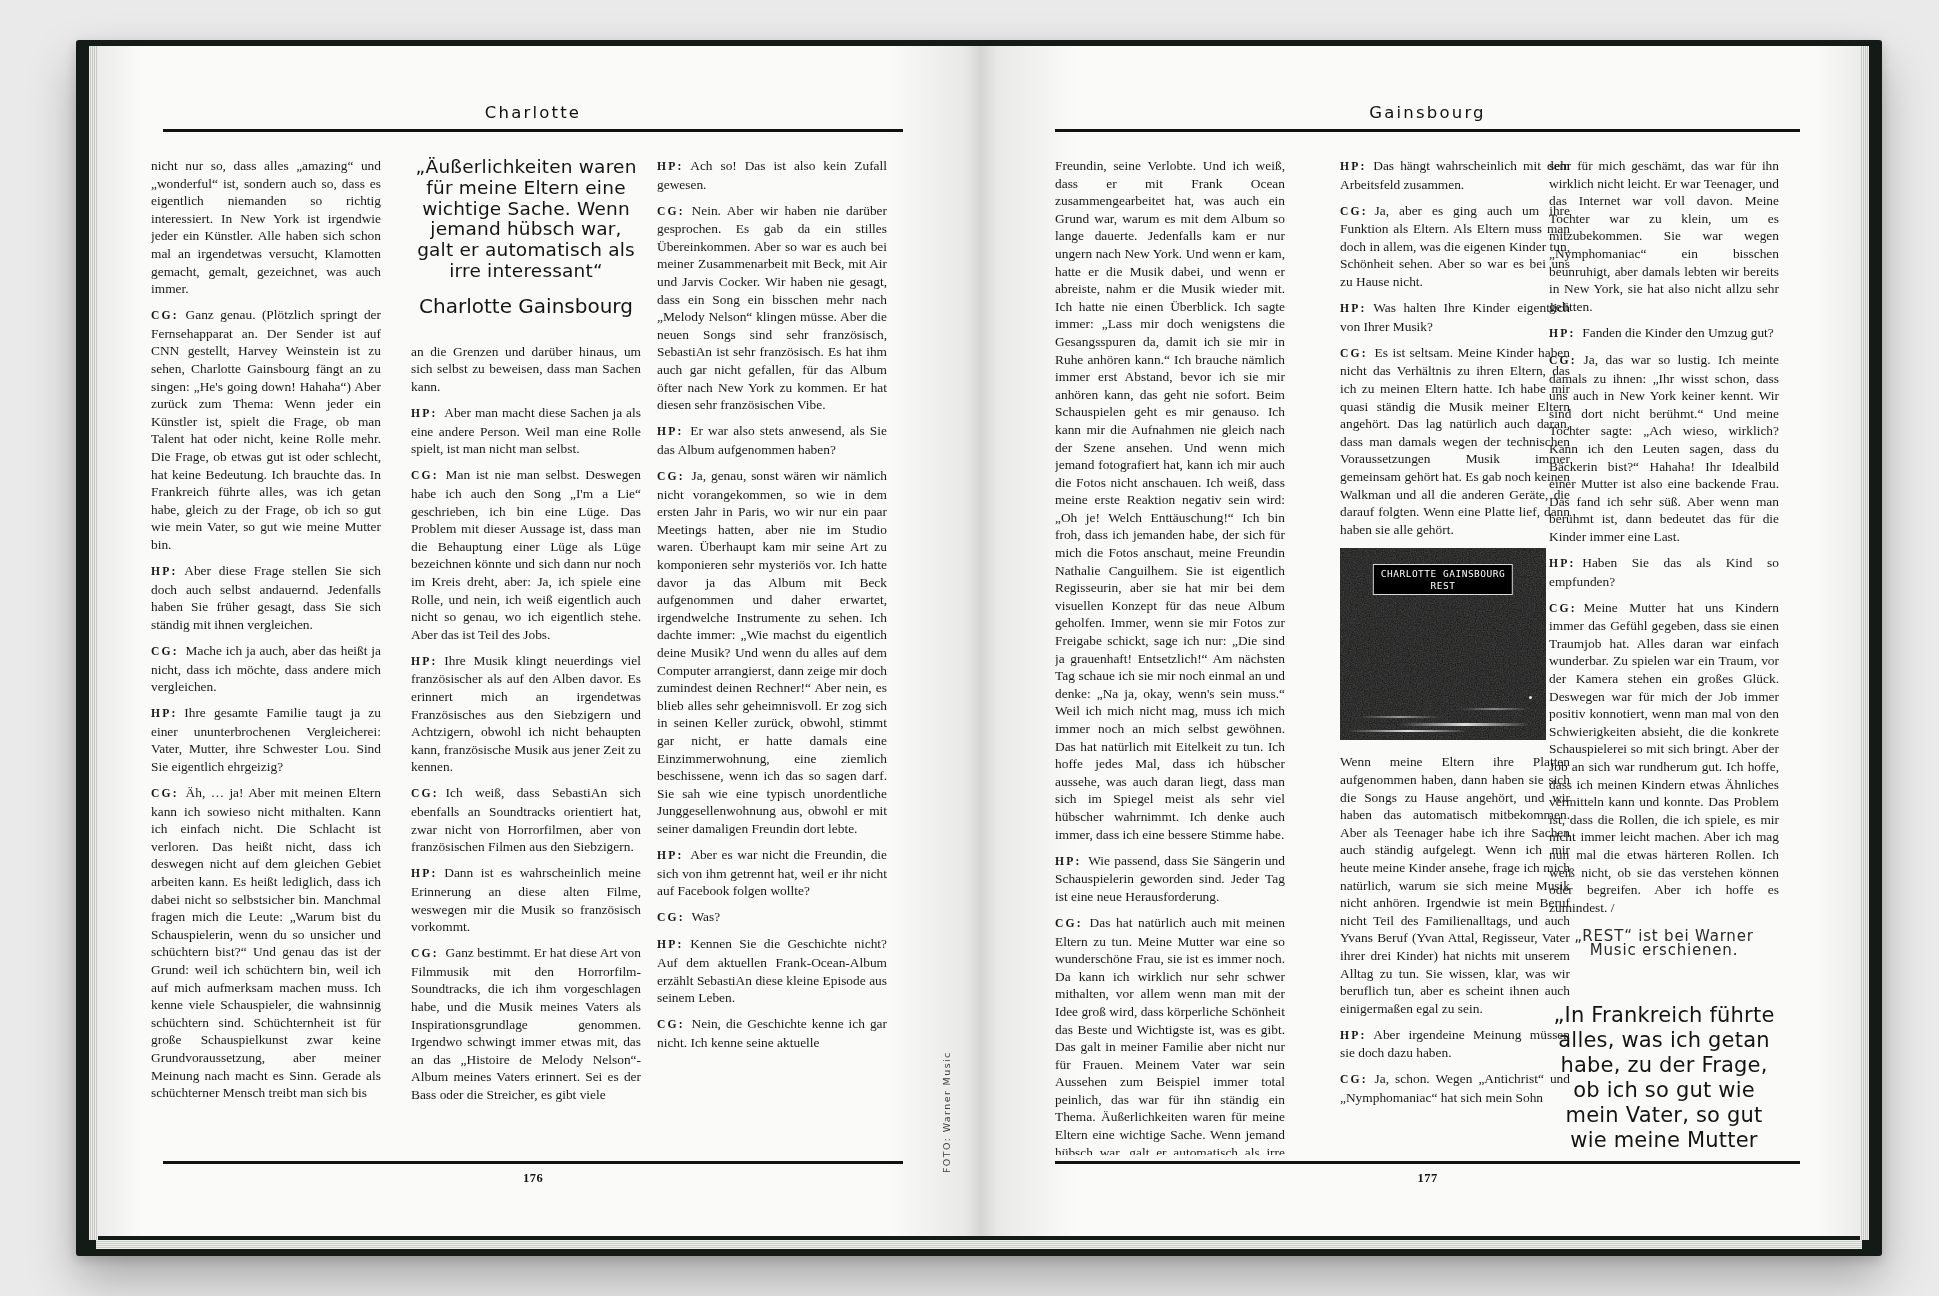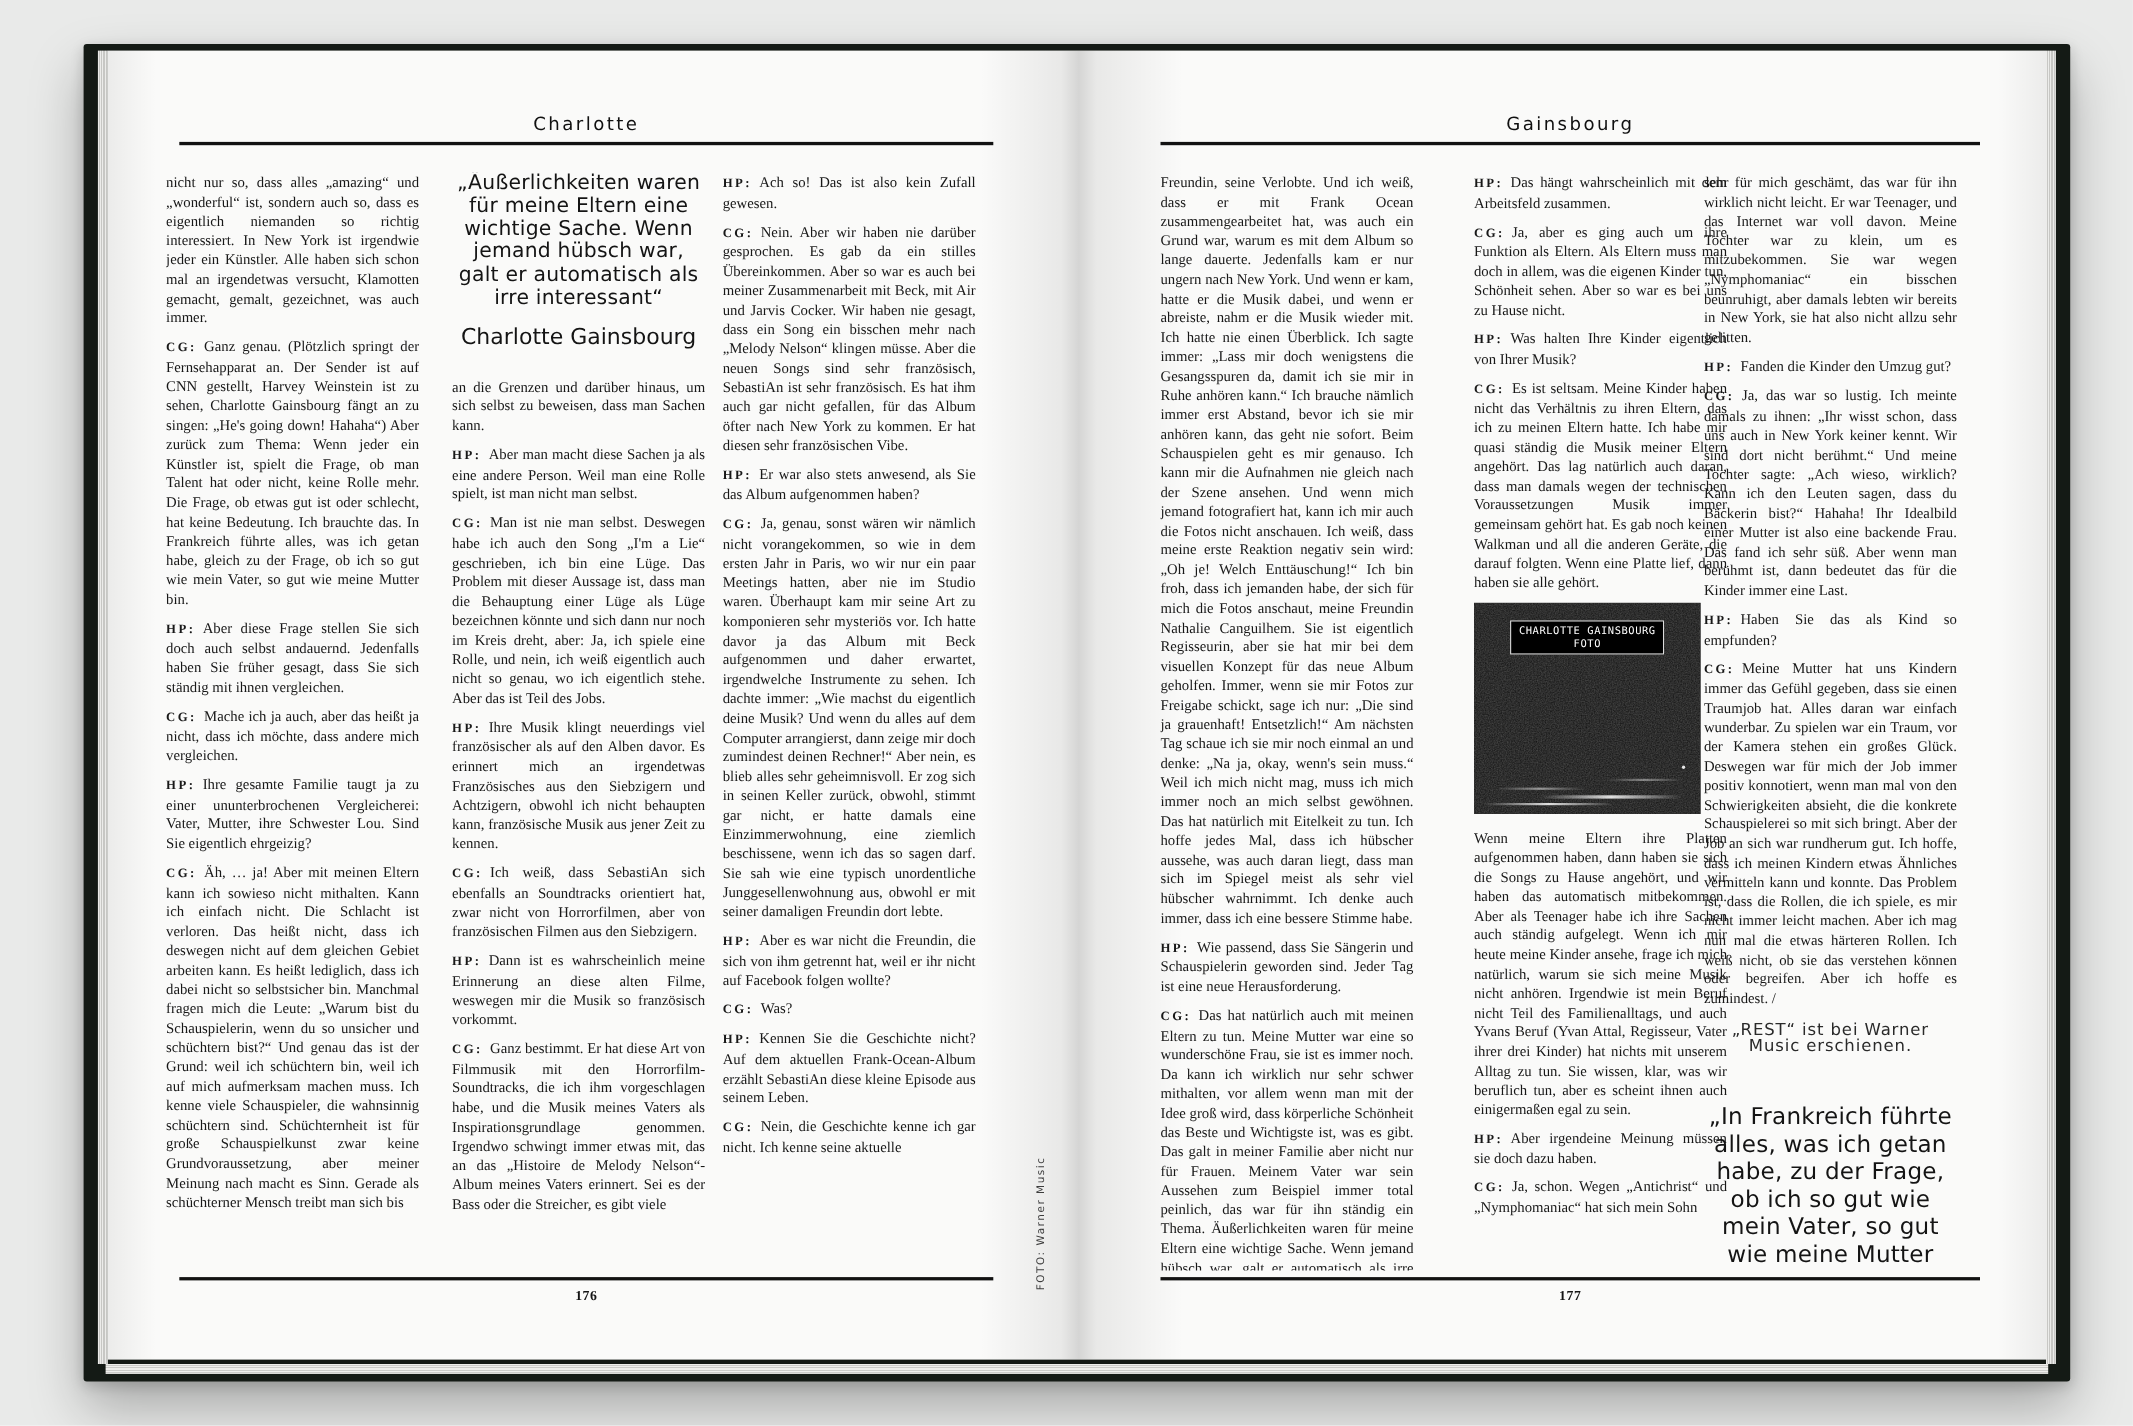--- a/index.html
+++ b/index.html
@@ -143,21 +143,21 @@
         <filter id="grainF" x="0" y="0" width="100%" height="100%">
           <feTurbulence type="fractalNoise" baseFrequency="0.85" numOctaves="3" seed="7" stitchTiles="stitch"></feTurbulence>
           <feColorMatrix type="matrix" values="0 0 0 0 0.72  0 0 0 0 0.72  0 0 0 0 0.70  0 0 0 0.55 0"></feColorMatrix>
         </filter>
       </defs>
       <rect width="206" height="192" fill="#131313"></rect>
       <rect width="206" height="192" filter="url(#grainF)" opacity="0.5"></rect>
     </svg>
     <div class="album-label">
       <div>CHARLOTTE GAINSBOURG</div>
-      <div>FOTO</div>
+      <div>REST</div>
     </div>
     <div class="streak s1"></div>
     <div class="streak s2"></div>
     <div class="streak s3"></div>
     <div class="streak s4"></div>
     <div class="dot"></div>
   </figure>
   <div>
       <p class="para">Wenn meine Eltern ihre Platten aufgenommen haben, dann haben sie sich die Songs zu Hause angehört, und wir haben das automatisch mitbekommen. Aber als Teenager habe ich ihre Sachen auch ständig aufgelegt. Wenn ich mir heute meine Kinder ansehe, frage ich mich natürlich, warum sie sich meine Musik nicht anhören. Irgendwie ist mein Beruf nicht Teil des Familienalltags, und auch Yvans Beruf (Yvan Attal, Regisseur, Vater ihrer drei Kinder) hat nichts mit unserem Alltag zu tun. Sie wissen, klar, was wir beruflich tun, aber es scheint ihnen auch einigermaßen egal zu sein.</p>
       <p class="para"><span class="speaker">HP:</span> Aber irgendeine Meinung müssen sie doch dazu haben.</p>

